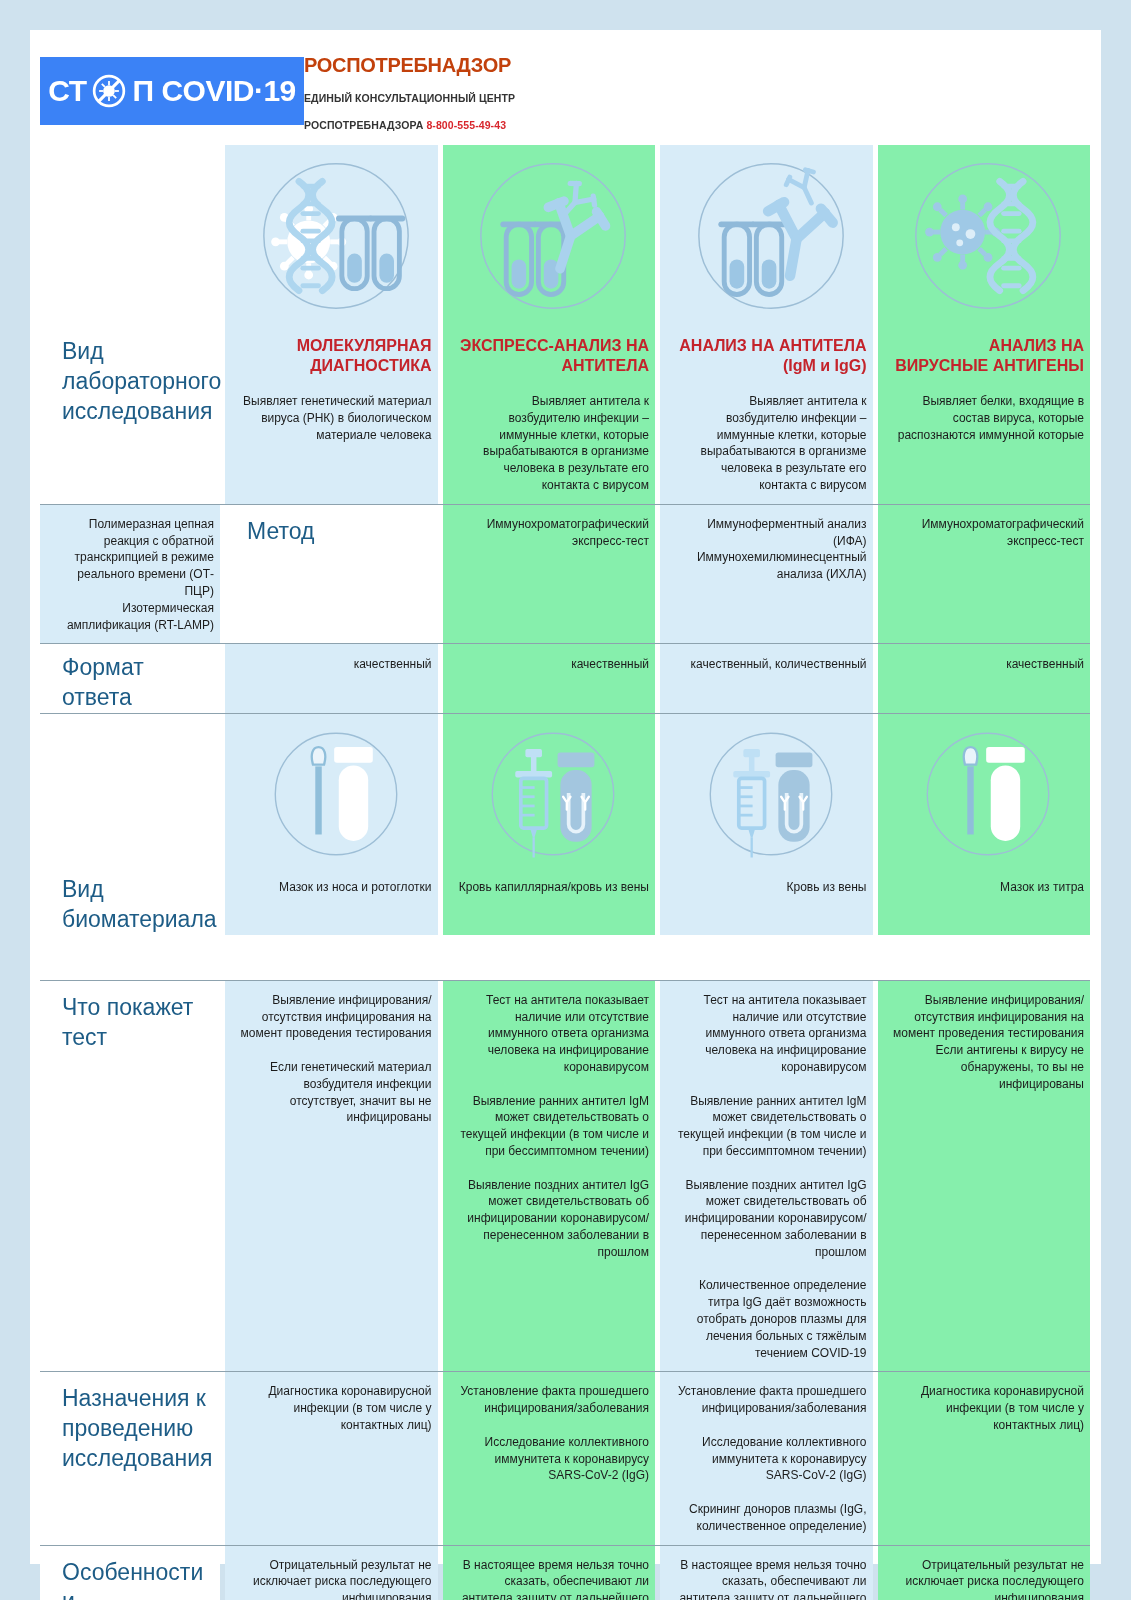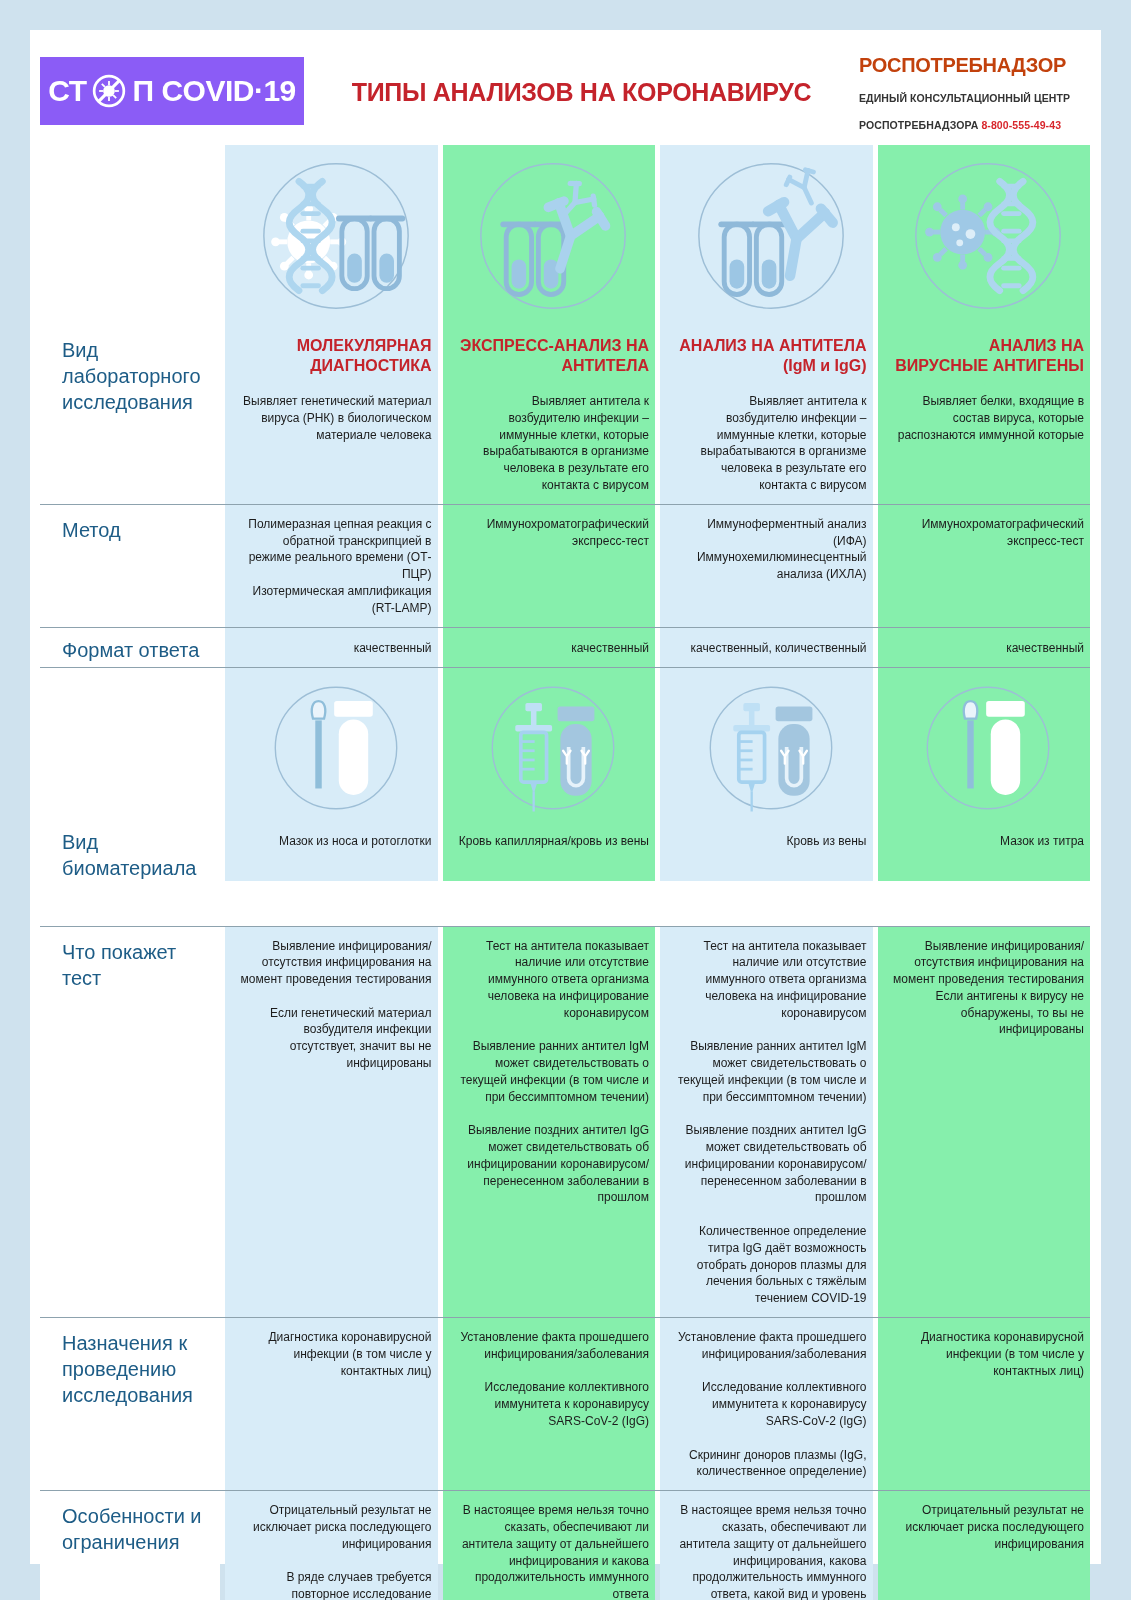--- a/index.html
+++ b/index.html
@@ -9,42 +9,42 @@
     font-family:"Liberation Sans", sans-serif;
     -webkit-font-smoothing:antialiased;
   }
   .sheet{
     position:absolute;left:30px;top:30px;width:1071px;height:1534px;
     background:#ffffff;
   }
   
   .hdr{position:relative;height:115px;display:flex;align-items:flex-start;}
   .logo{
-    margin:27px 0 0 10px;width:264px;height:68px;background:#8b5cf6;
+    margin:27px 0 0 10px;width:264px;height:68px;background:#3b82f6;
     display:flex;align-items:center;justify-content:center;gap:4px;
     color:#ffffff;font-weight:bold;font-size:30px;letter-spacing:-0.5px;white-space:nowrap;
   }
   .logo svg{display:block;margin:0 1px;}
   .hdr-title{
     flex:1;text-align:center;margin-top:48px;
     color:#c4232b;font-weight:bold;font-size:25px;letter-spacing:-0.3px;
   }
   .hdr-right{width:232px;margin:24px 10px 0 0;}
   .agency{font-weight:bold;font-size:20px;color:#c2410c;letter-spacing:-0.3px;}
   .center-line{font-weight:bold;font-size:10.5px;color:#333;margin-top:15px;letter-spacing:0.1px;}
   .phone{color:#d8262c;}
   
   .grid{margin:0 11px 0 10px;}
   .row{display:grid;grid-template-columns:180px 1fr 1fr 1fr 1fr;column-gap:5px;}
   .row.line{border-top:1.5px solid #8da2ae;}
   .cell{min-width:0;}
   .c-odd{background:#d8ecf8;}
   .c-even{background:#86efac;}
   .label{
-    color:#1d5c86;font-size:20px;line-height:1.3;
+    color:#1d5c86;font-size:23px;line-height:1.3;
     padding:12px 8px 0 22px;background:#ffffff;
   }
   .data{padding:11px 6px 10px 15px;text-align:right;}
   .body-text{font-size:12px;line-height:1.4;color:#1c1c1c;white-space:pre-line;margin:0;}
   .col-title{
     color:#c4232b;font-weight:bold;font-size:16px;line-height:1.28;
     margin:0 0 16px 0;white-space:pre-line;
   }
   .row-icons1{min-height:180px;}
   .row-type{min-height:162px;}
@@ -231,21 +231,20 @@
             <line x1="26.5" y1="20" x2="31" y2="20"></line>
           <line x1="15.4" y1="15.4" x2="12" y2="12"></line>
             <line x1="24.6" y1="15.4" x2="28" y2="12"></line>
           <line x1="15.4" y1="24.6" x2="12" y2="28"></line>
             <line x1="24.6" y1="24.6" x2="28" y2="28"></line>
         </g>
         <line x1="8" y1="32" x2="32" y2="8" stroke="#fff" stroke-width="3.5"></line>
       </svg>
       <span>П COVID·19</span>
     </div>
-    <div class="hdr-title">ТИПЫ АНАЛИЗОВ НА КОРОНАВИРУС</div>
     <div class="hdr-right">
       <div class="agency">РОСПОТРЕБНАДЗОР</div>
       <div class="center-line">ЕДИНЫЙ КОНСУЛЬТАЦИОННЫЙ ЦЕНТР</div>
       <div class="center-line">
         <span>РОСПОТРЕБНАДЗОРА</span>
         <span class="phone">8-800-555-49-43</span>
       </div>
     </div>
   </div>
 
@@ -289,25 +288,25 @@
         <h3 class="col-title">АНАЛИЗ НА АНТИТЕЛА (IgM и IgG)</h3>
         <p class="body-text">Выявляет антитела к возбудителю инфекции – иммунные клетки, которые вырабатываются в организме человека в результате его контакта с вирусом</p>
       </div>
       <div class="cell data c-even">
         <h3 class="col-title">АНАЛИЗ НА ВИРУСНЫЕ АНТИГЕНЫ</h3>
         <p class="body-text">Выявляет белки, входящие в состав вируса, которые распознаются иммунной которые</p>
       </div>
     </div>
 
     <div class="row row-method line">
-      <div class="cell label">Метод</div>
       <div class="cell data c-odd">
           <p class="body-text">Полимеразная цепная реакция с обратной транскрипцией в режиме реального времени (ОТ-ПЦР)
 Изотермическая амплификация (RT-LAMP)</p>
         </div>
+      <div class="cell label">Метод</div>
       <div class="cell data c-even">
           <p class="body-text">Иммунохроматографический экспресс-тест</p>
         </div>
       <div class="cell data c-odd">
           <p class="body-text">Иммуноферментный анализ (ИФА)
 Иммунохемилюминесцентный анализа (ИХЛА)</p>
         </div>
       <div class="cell data c-even">
           <p class="body-text">Иммунохроматографический экспресс-тест</p>
         </div>

